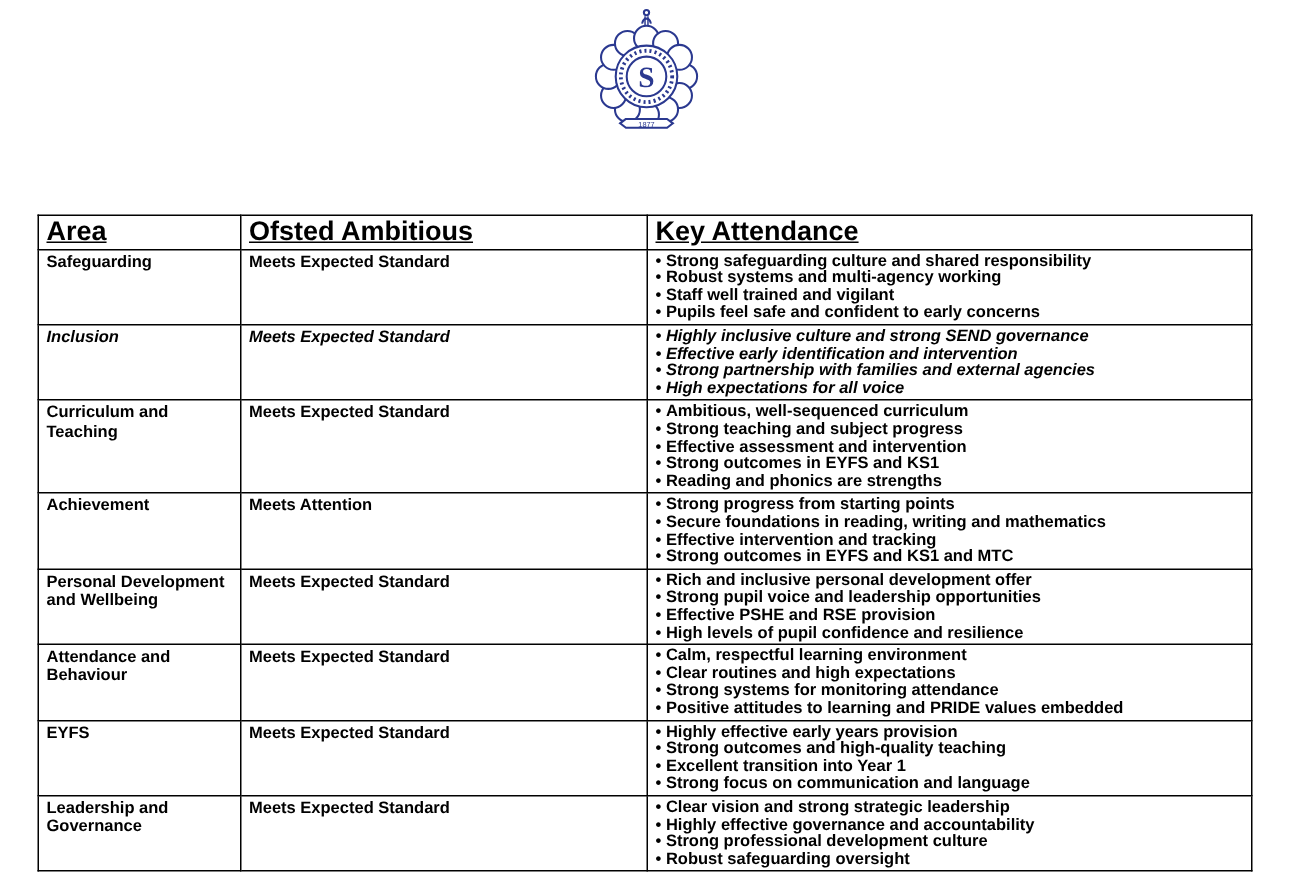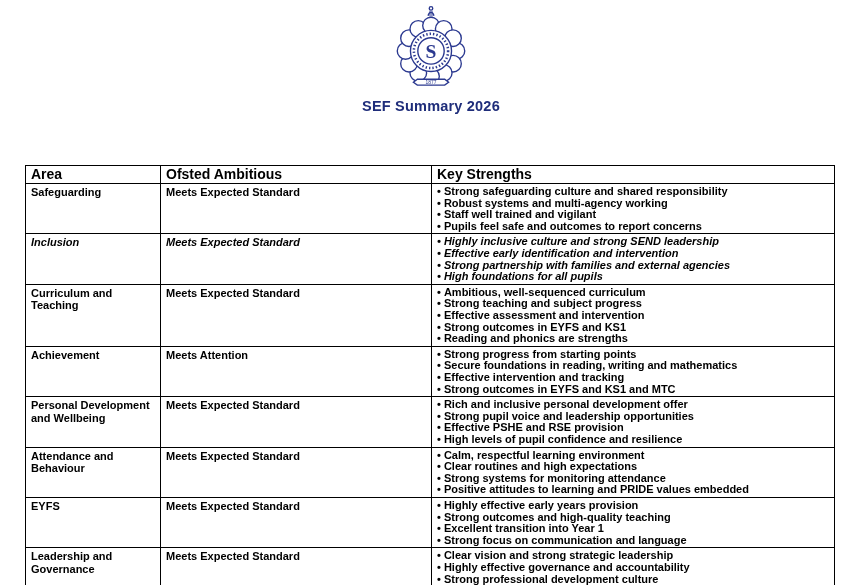--- a/index.html
+++ b/index.html
@@ -38,24 +38,25 @@
   }
   table.sef th, table.sef td{
     border:1px solid var(--border-color);
     vertical-align:top;
     text-align:left;
     font-weight:bold;
     padding:1px 4px 1px 5px;
     overflow:hidden;
   }
   table.sef th{
-    font-size:14px;
+    font-size:18px;
     height:17px;
     padding-top:0;
     line-height:1.15;
+    text-decoration:underline;
   }
   table.sef td{
     font-size:11px;
     line-height:1.12;
     padding-top:2px;
   }
   col.c1{width:135px;}
   col.c2{width:271px;}
   col.c3{width:403px;}
   tbody tr:nth-child(1){height:47px;}
@@ -109,59 +110,58 @@
         <circle cx="42" cy="48" r="17.5" stroke-width="2.6" stroke-dasharray="1.4 2.1" stroke-linecap="butt"></circle>
 
         <circle cx="42" cy="48" r="13.5" fill="#ffffff"></circle>
 
         <path d="M28 77 L24 80 L28 83 L56 83 L60 80 L56 77 Z" fill="#ffffff"></path>
       </g>
       <text x="42" y="55" text-anchor="middle" font-family="Liberation Serif, serif" font-size="20" font-weight="bold" fill="#2b3990">S</text>
       <text x="42" y="82.3" text-anchor="middle" font-family="Liberation Sans, sans-serif" font-size="5" fill="#2b3990">1877</text>
     </svg>
 
-    <div class="doc-title">SEF Summary 2026</div>
   </div>
 
   <table class="sef">
     <colgroup>
       <col class="c1">
         <col class="c2">
         <col class="c3">
     </colgroup>
     <thead>
       <tr>
         <th>Area</th>
         <th>Ofsted Ambitious</th>
-        <th>Key Strengths</th>
+        <th>Key Attendance</th>
       </tr>
     </thead>
     <tbody>
   <tr>
     <td>Safeguarding</td>
     <td>Meets Expected Standard</td>
     <td>
       <ul class="strengths">
               <li>Strong safeguarding culture and shared responsibility</li>
               <li>Robust systems and multi-agency working</li>
               <li>Staff well trained and vigilant</li>
-              <li>Pupils feel safe and outcomes to report concerns</li>
+              <li>Pupils feel safe and confident to early concerns</li>
             </ul>
     </td>
   </tr>
 
   <tr>
     <td>Inclusion</td>
     <td>Meets Expected Standard</td>
     <td>
       <ul class="strengths">
-              <li>Highly inclusive culture and strong SEND leadership</li>
+              <li>Highly inclusive culture and strong SEND governance</li>
               <li>Effective early identification and intervention</li>
               <li>Strong partnership with families and external agencies</li>
-              <li>High foundations for all pupils</li>
+              <li>High expectations for all voice</li>
             </ul>
     </td>
   </tr>
 
   <tr>
     <td>Curriculum and Teaching</td>
     <td>Meets Expected Standard</td>
     <td>
       <ul class="strengths">
               <li>Ambitious, well-sequenced curriculum</li>

